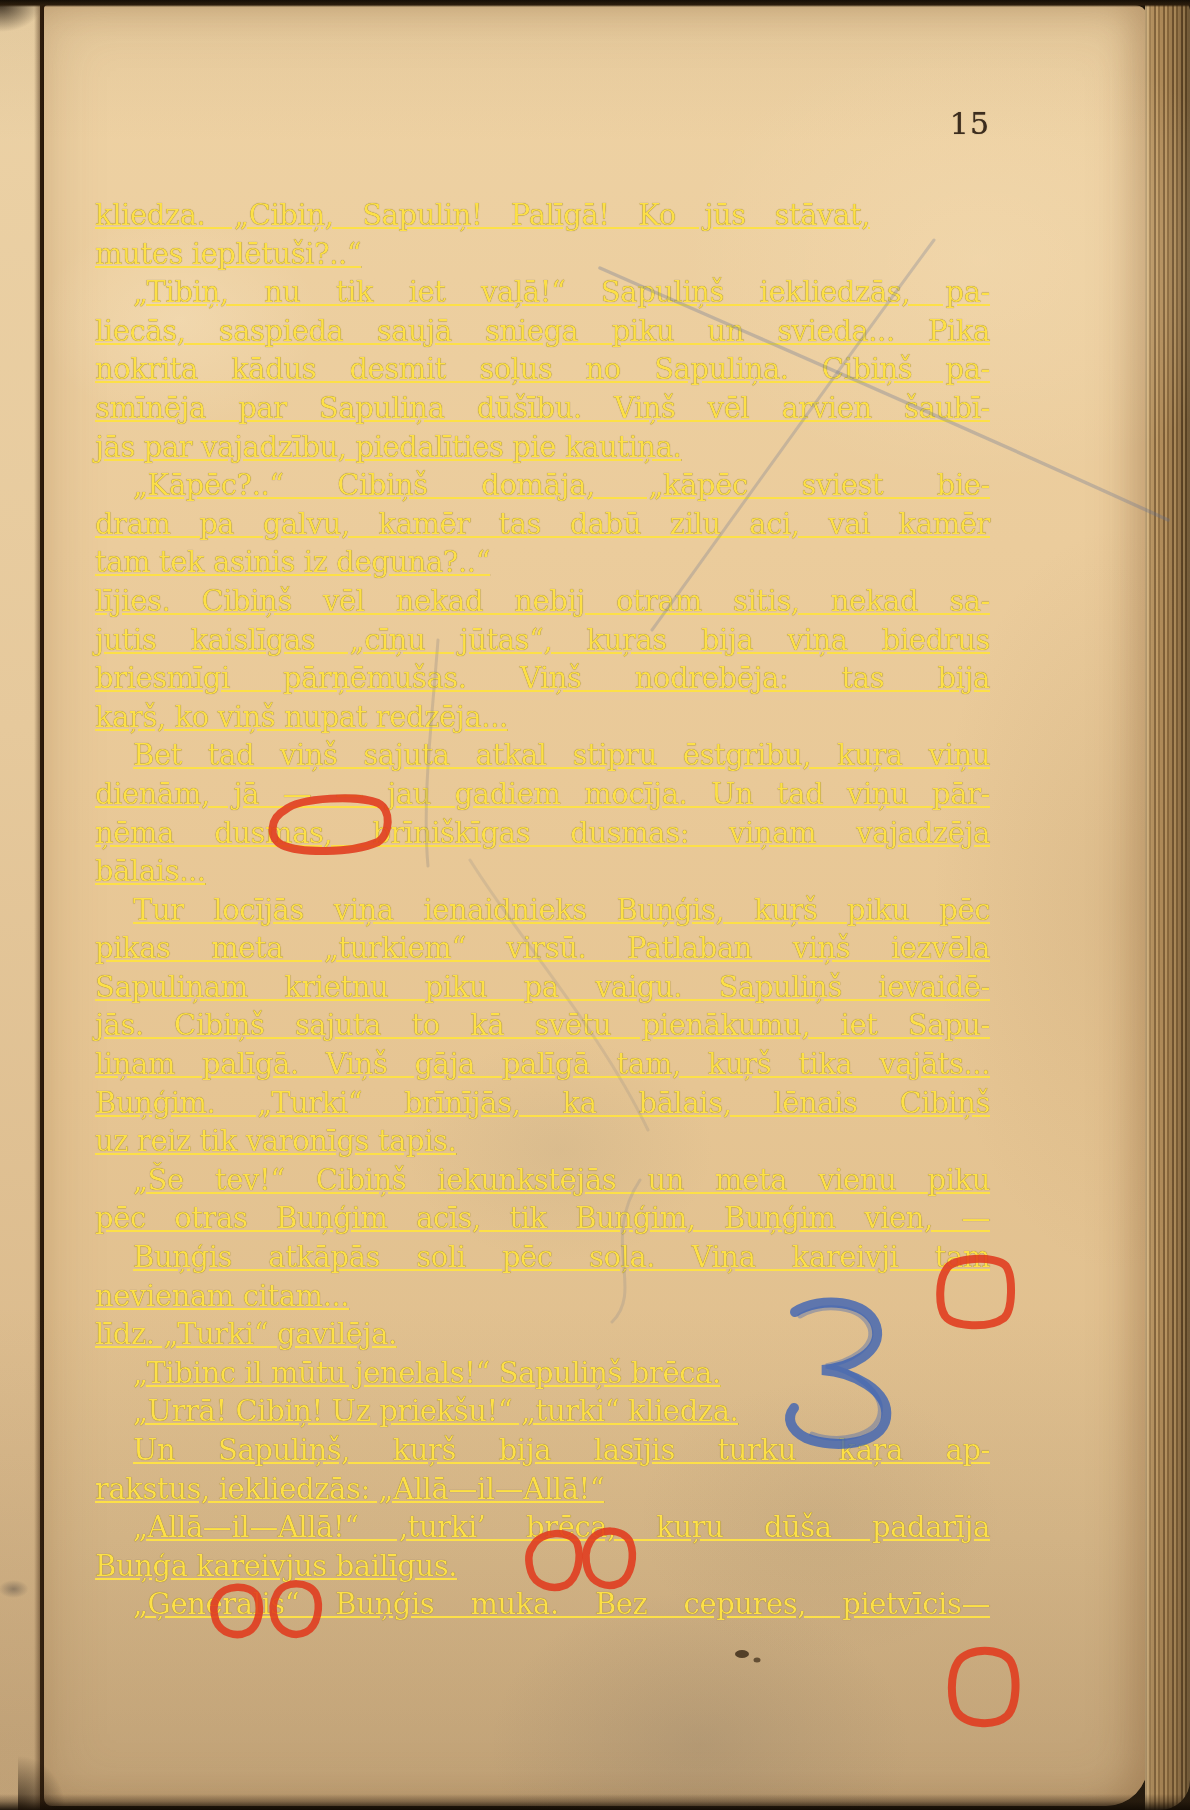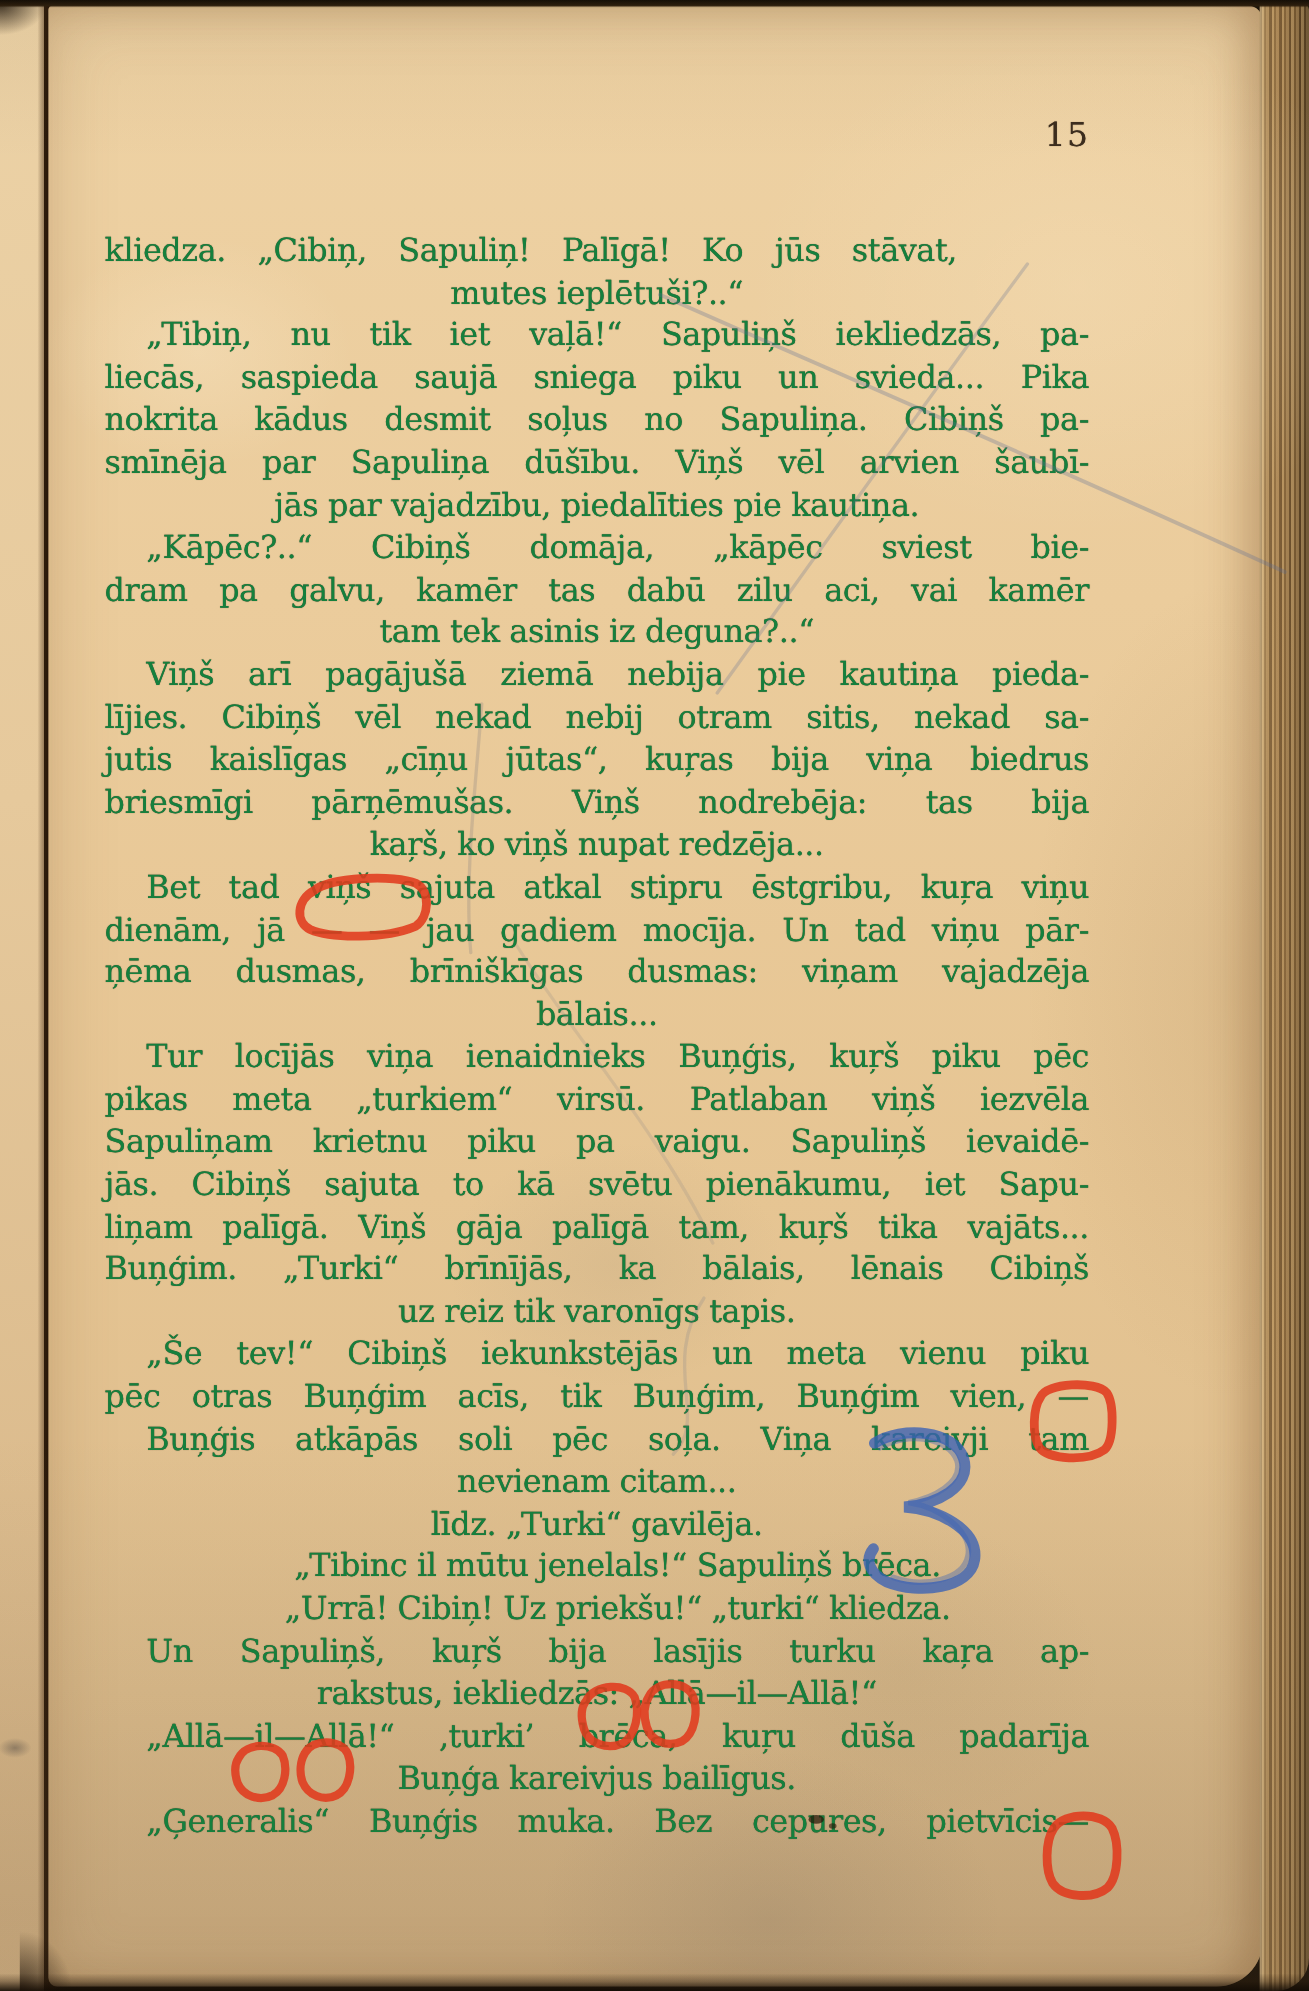--- a/index.html
+++ b/index.html
@@ -64,26 +64,27 @@
       radial-gradient(300px 220px at 700px 1745px, rgba(118,106,92,.20), transparent 70%),
       radial-gradient(250px 500px at 1120px 900px, rgba(150,115,70,.14), transparent 75%),
       linear-gradient(180deg, rgba(80,60,30,.06) 0%, transparent 8%, transparent 72%, rgba(95,75,48,.16) 96%);
   }
   .smudge-left{
     position:absolute;left:0px;top:1574px;width:34px;height:30px;
     background:radial-gradient(20px 12px at 40% 50%,rgba(95,85,75,.55),transparent 75%);
   }
   
   .text-col{
-    position:absolute;left:95px;top:208px;width:895px;
-    color:#15803d;
+    position:absolute;left:95px;top:196px;width:895px;
+    color:#fde047;
     font-size:29px;line-height:38.6px;letter-spacing:-0.4px;
     text-shadow:0 0 0.7px rgba(56,41,26,.85);
+    text-decoration:underline;
   }
-  .line{text-align:center;}
+  .line{text-align:left;}
   .line.just{text-align:justify;text-align-last:justify;}
   .line.indent{text-indent:38px;}
   .line.short{padding-right:120px;}
   .page-number{
     position:absolute;left:900px;top:106px;width:90px;
     text-align:right;font-size:30px;color:#3c2d1e;letter-spacing:1px;
     text-shadow:0 0 0.7px rgba(56,41,26,.85);
   }
   svg.overlay{position:absolute;left:0;top:0;pointer-events:none;}
 </style>
@@ -108,21 +109,20 @@
       <div class="line just short">kliedza. „Cibiņ, Sapuliņ! Palīgā! Ko jūs stāvat,</div>
       <div class="line">mutes ieplētuši?..“</div>
       <div class="line indent just">„Tibiņ, nu tik iet vaļā!“ Sapuliņš iekliedzās, pa-</div>
       <div class="line just">liecās, saspieda saujā sniega piku un svieda... Pika</div>
       <div class="line just">nokrita kādus desmit soļus no Sapuliņa. Cibiņš pa-</div>
       <div class="line just">smīnēja par Sapuliņa dūšību. Viņš vēl arvien šaubī-</div>
       <div class="line">jās par vajadzību, piedalīties pie kautiņa.</div>
       <div class="line indent just">„Kāpēc?..“ Cibiņš domāja, „kāpēc sviest bie-</div>
       <div class="line just">dram pa galvu, kamēr tas dabū zilu aci, vai kamēr</div>
       <div class="line">tam tek asinis iz deguna?..“</div>
-      <div class="line indent just">Viņš arī pagājušā ziemā nebija pie kautiņa pieda-</div>
       <div class="line just">lījies. Cibiņš vēl nekad nebij otram sitis, nekad sa-</div>
       <div class="line just">jutis kaislīgas „cīņu jūtas“, kuŗas bija viņa biedrus</div>
       <div class="line just">briesmīgi pārņēmušas. Viņš nodrebēja: tas bija</div>
       <div class="line">kaŗš, ko viņš nupat redzēja...</div>
       <div class="line indent just">Bet tad viņš sajuta atkal stipru ēstgribu, kuŗa viņu</div>
       <div class="line just">dienām, jā — — jau gadiem mocīja. Un tad viņu pār-</div>
       <div class="line just">ņēma dusmas, brīniškīgas dusmas: viņam vajadzēja</div>
       <div class="line">bālais...</div>
       <div class="line indent just">Tur locījās viņa ienaidnieks Buņģis, kuŗš piku pēc</div>
       <div class="line just">pikas meta „turkiem“ virsū. Patlaban viņš iezvēla</div>

